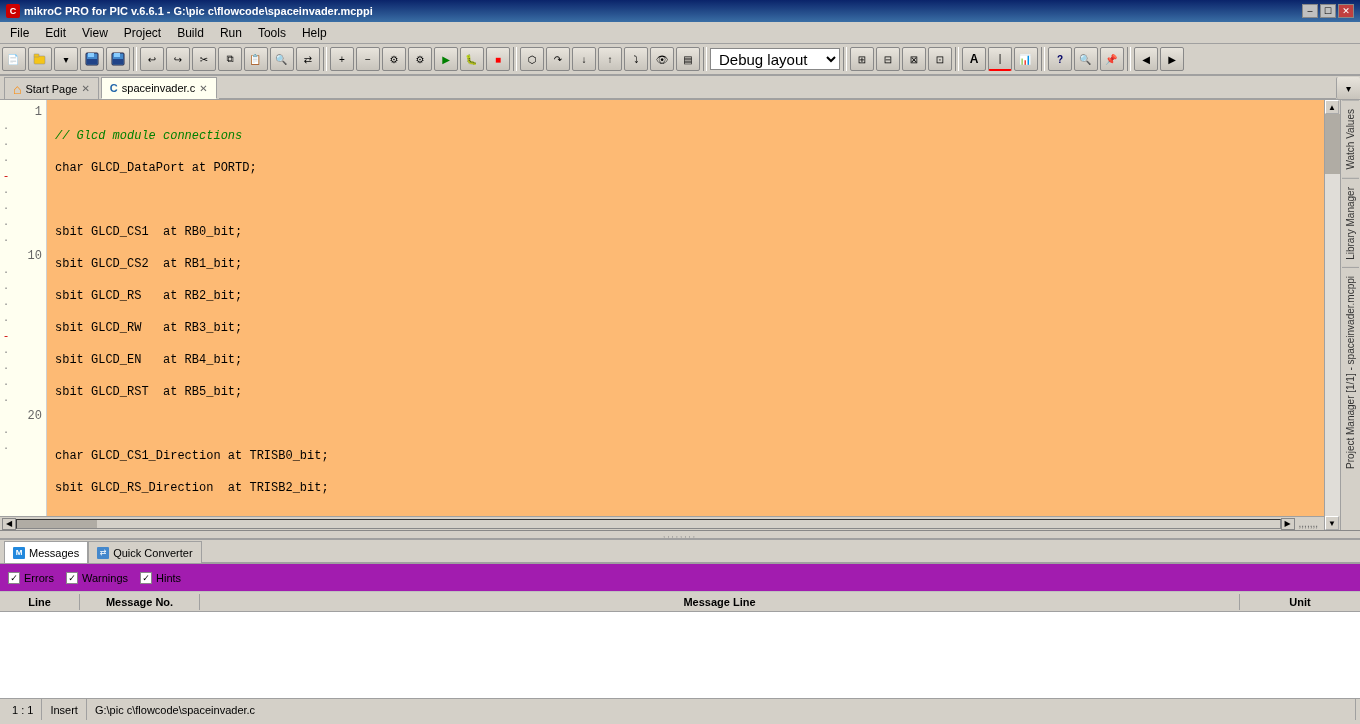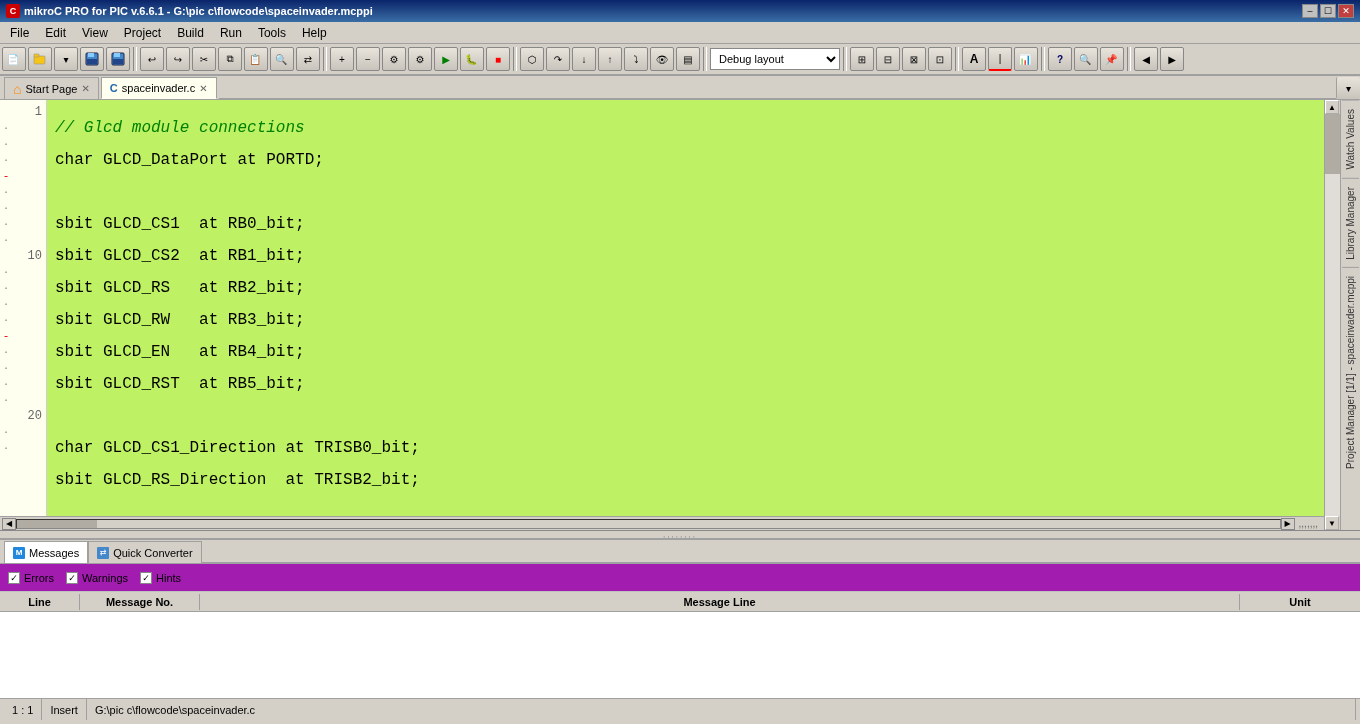--- a/index.html
+++ b/index.html
@@ -57,21 +57,21 @@
       border-radius: 2px;
       display: flex; align-items: center; justify-content: center;
       cursor: pointer;
       font-size: 10px;
     }
     .toolbar-separator { width: 4px; height: 24px; border-left: 1px solid #888; border-right: 1px solid #fff; margin: 0 1px; }
     .toolbar-dropdown {
       height: 22px; padding: 1px 4px;
       background: white;
       border: 1px solid #888;
-      font-size: 11px;
+      font-size: 15px;
       width: 130px;
     }
 
     
     #tabbar {
       background: #d4d0c8;
       height: 24px;
       display: flex;
       align-items: flex-end;
       padding-left: 4px;
@@ -135,28 +135,28 @@
       width: 12px;
       background: #fffff0;
       padding: 4px 0;
       line-height: 16px;
       font-size: 8px;
       color: #888;
       text-align: center;
     }
     #code-text {
       flex: 1;
-      padding: 4px 8px;
+      padding: 12px 8px;
       font-family: 'Courier New', monospace;
-      font-size: 16px;
+      font-size: 12px;
       line-height: 16px;
       color: #000;
       white-space: pre;
       overflow: auto;
-      background: #bef264;
+      background: #fdba74;
     }
     .code-line { display: block; line-height: 16px; }
     .kw-comment { color: #008000; font-style: italic; }
 
     
     #right-panels {
       width: 18px;
       display: flex;
       flex-direction: column;
       background: #d4d0c8;

